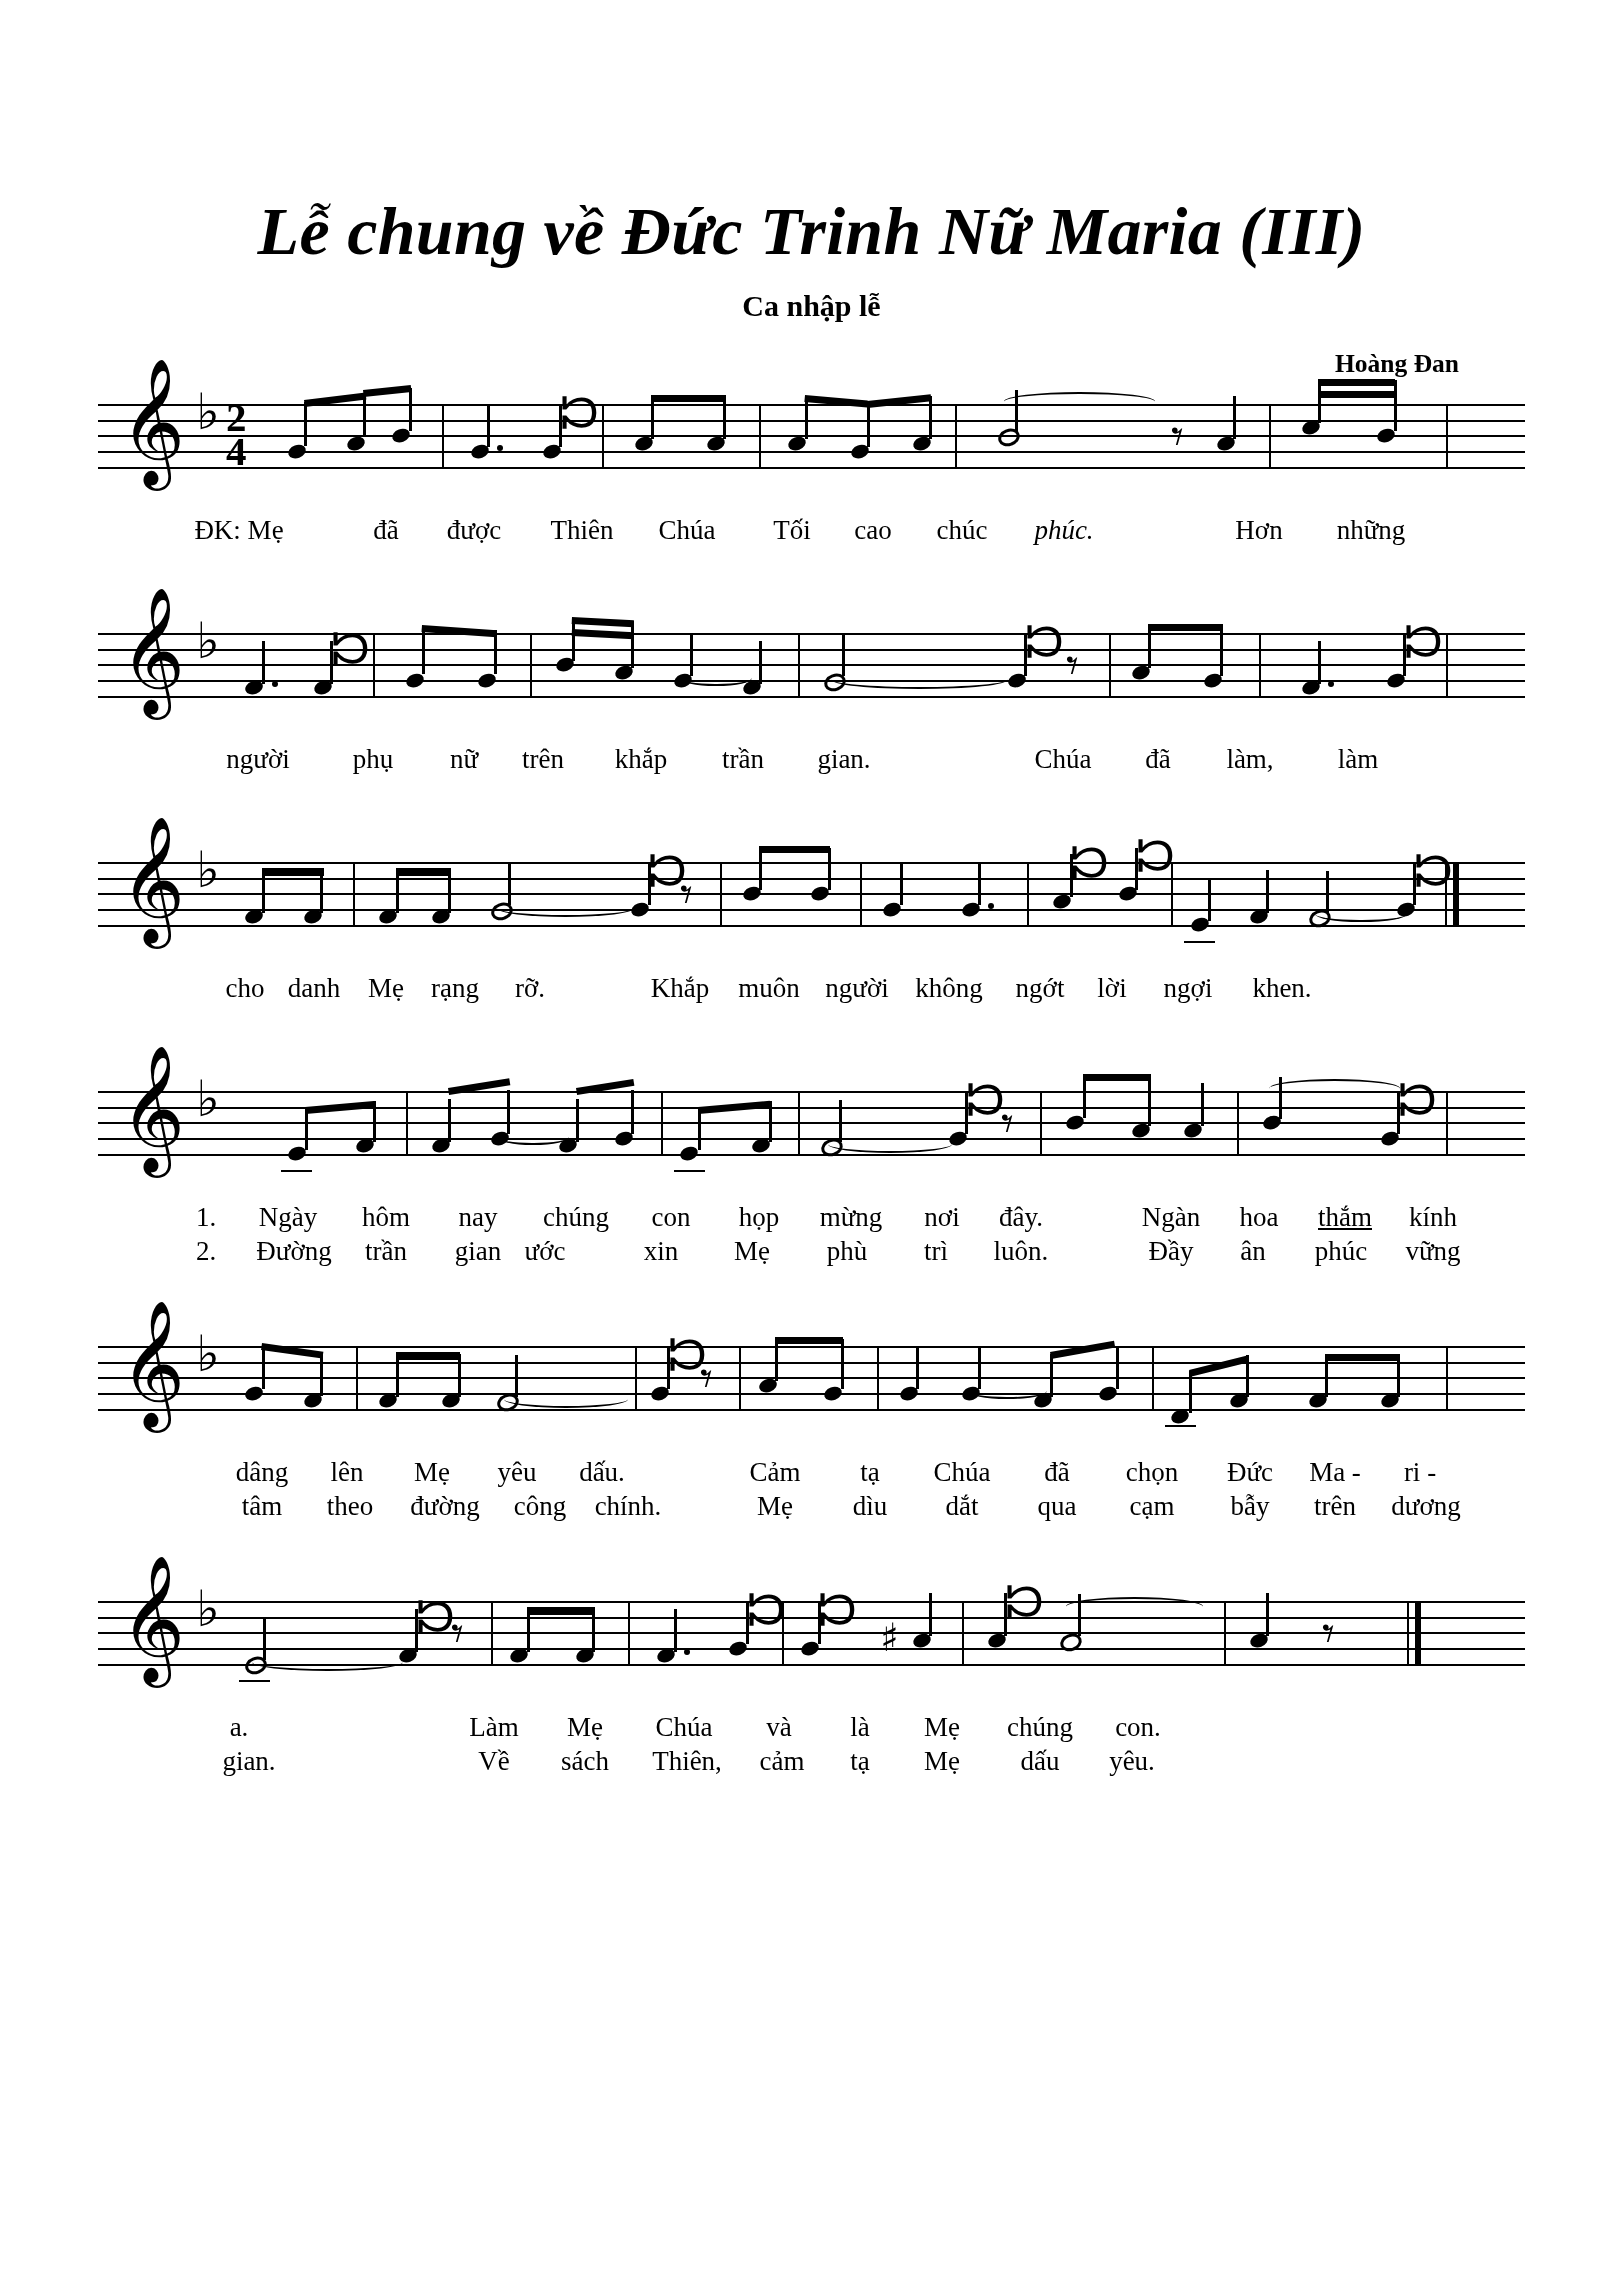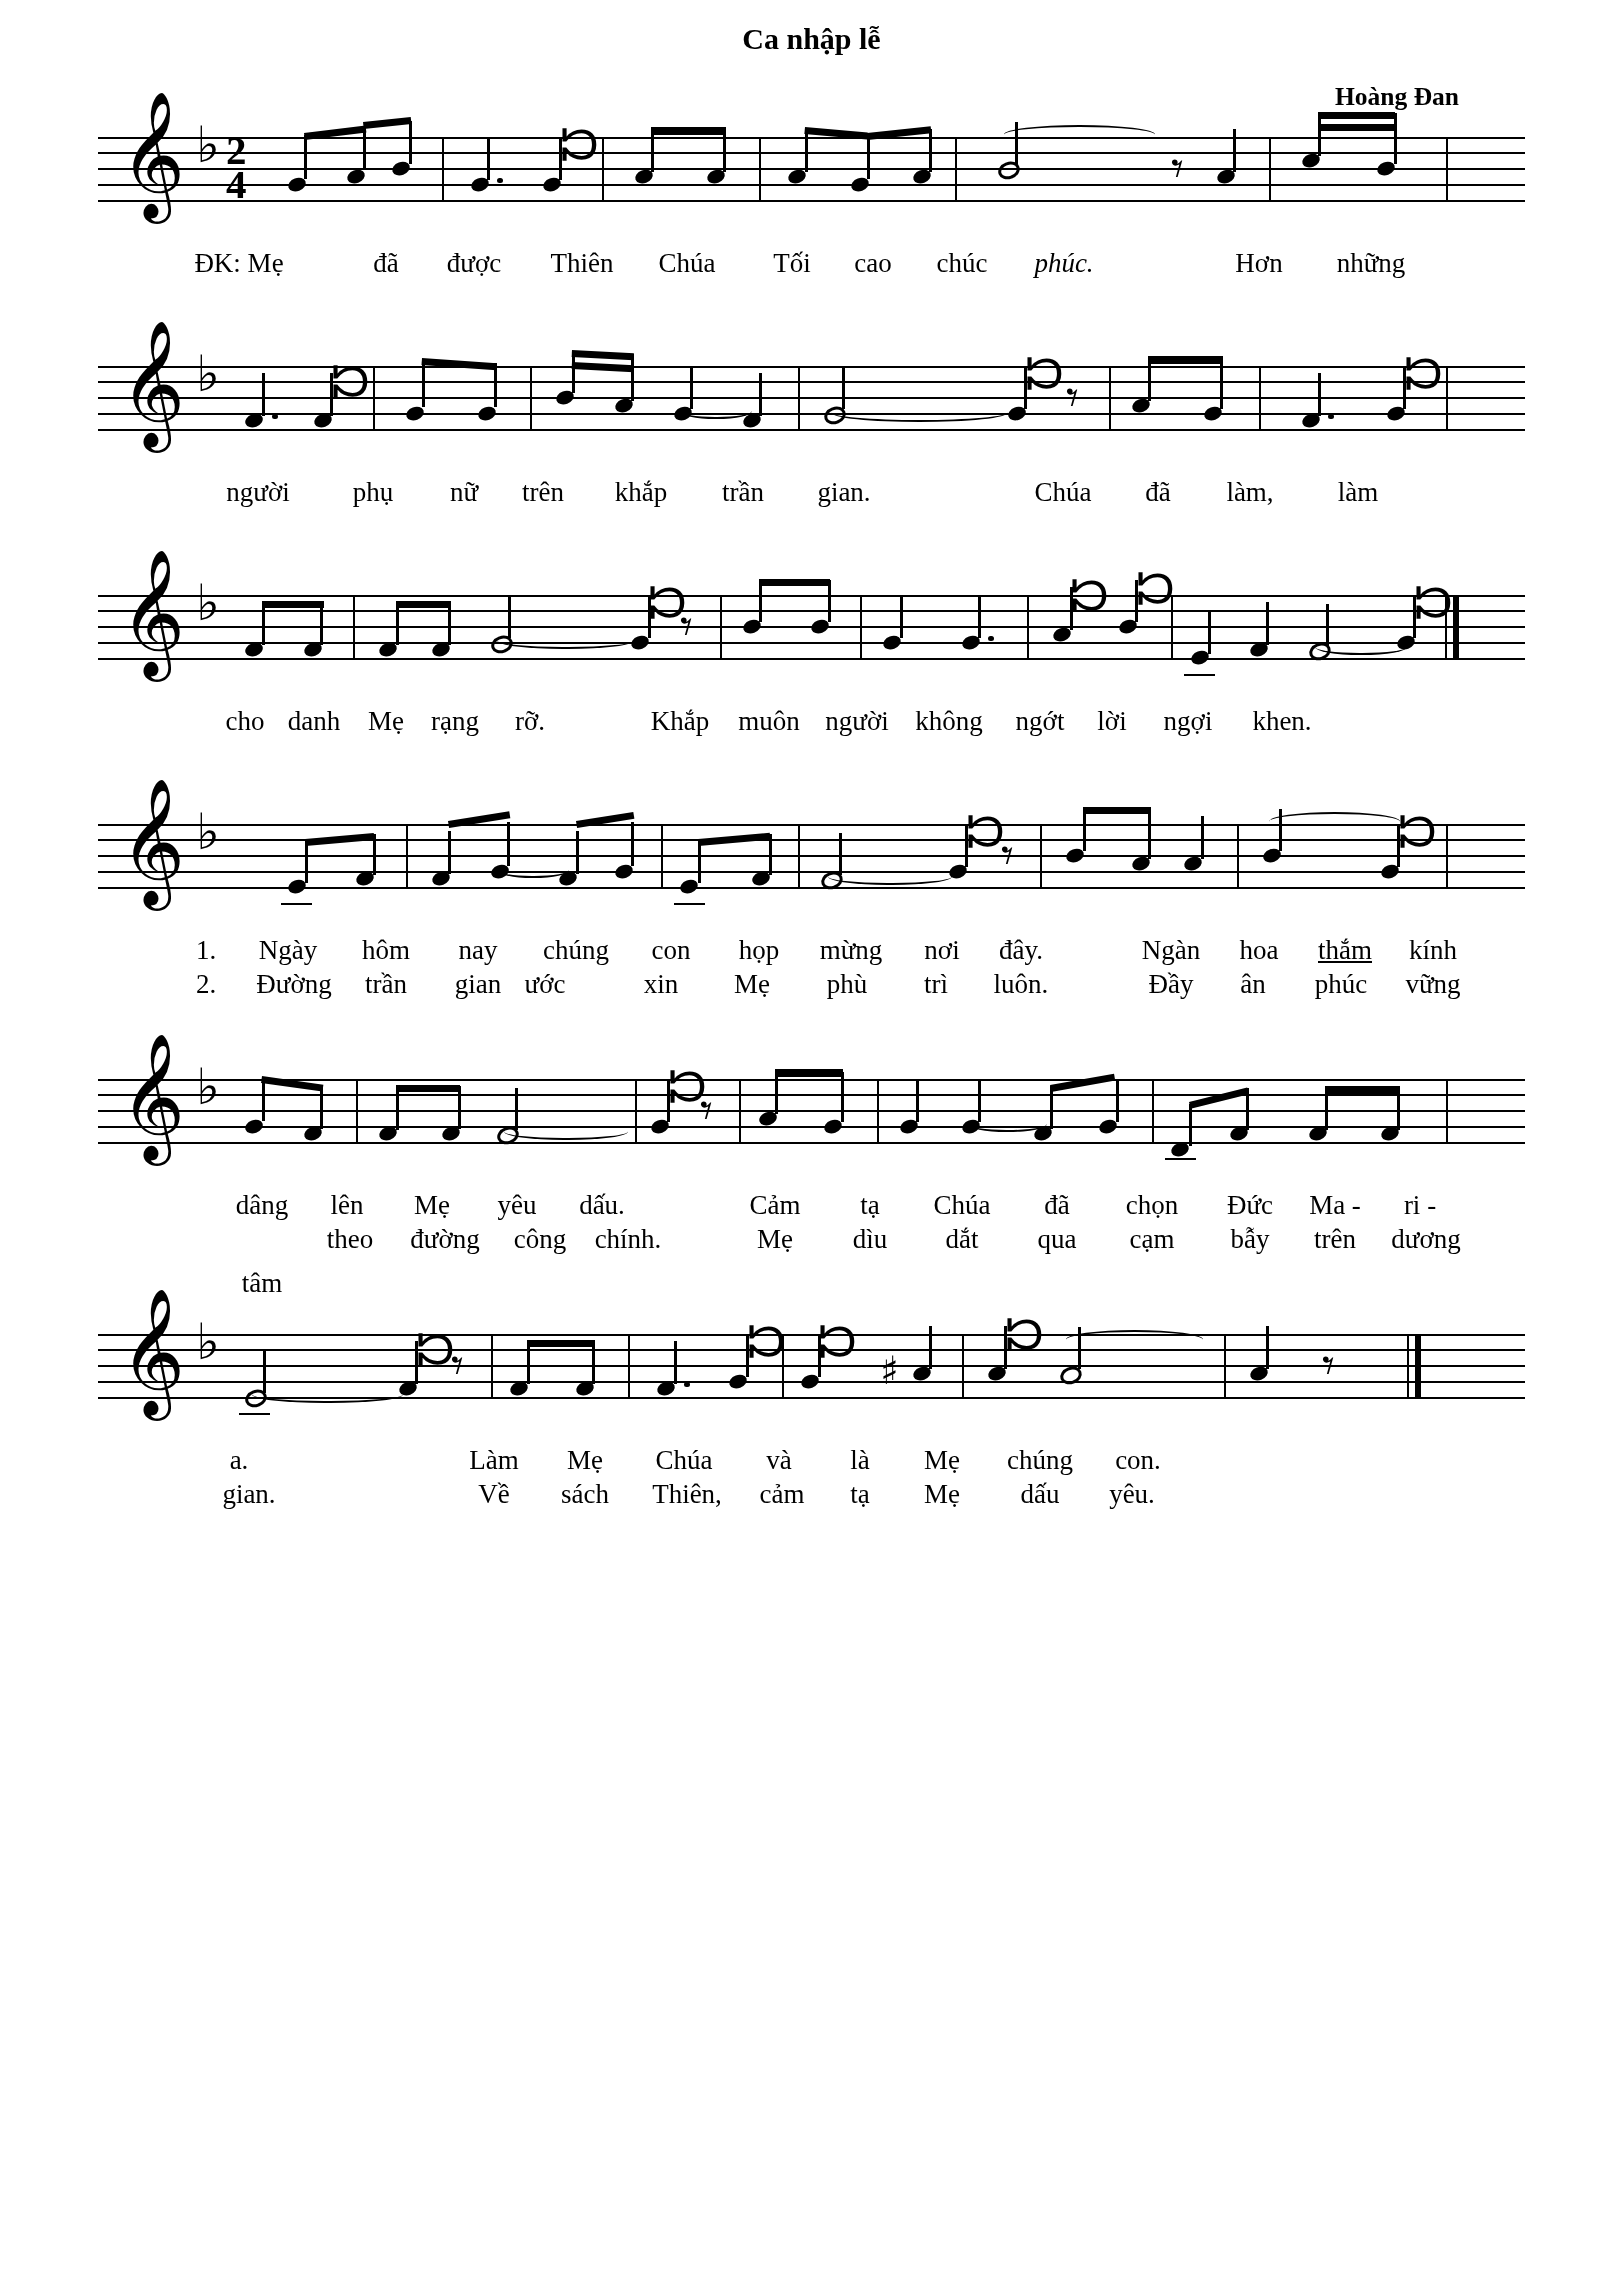--- a/index.html
+++ b/index.html
@@ -230,20 +230,21 @@
   .lyricline span.numlabel {
     position: absolute;
     transform: none;
   }
 </style>
 </head>
 <body>
 
 <div class="page">
 
+  <div class="title">Lễ chung về Đức Trinh Nữ Maria (III)</div>
   <div class="subtitle">Ca nhập lễ</div>
 
   <div class="metarow">
     <div class="author">Hoàng Đan</div>
   </div>
 
   <div class="systems">
 
     <div class="system" style="margin-top:6.5px;">
       <div class="staff">
@@ -678,21 +679,21 @@
           <span class="syl" style="left:677px;">Cảm</span>
           <span class="syl" style="left:772px;">tạ</span>
           <span class="syl" style="left:864px;">Chúa</span>
           <span class="syl" style="left:959px;">đã</span>
           <span class="syl" style="left:1054px;">chọn</span>
           <span class="syl" style="left:1152px;">Đức</span>
           <span class="syl" style="left:1237px;">Ma -</span>
           <span class="syl" style="left:1322px;">ri -</span>
         </div>
         <div class="lyricline">
-          <span class="syl" style="left:164px;margin-top:44px;">tâm</span>
+          <span class="syl" style="left:164px;">tâm</span>
           <span class="syl" style="left:252px;">theo</span>
           <span class="syl" style="left:347px;">đường</span>
           <span class="syl" style="left:442px;">công</span>
           <span class="syl" style="left:530px;">chính.</span>
           <span class="syl" style="left:677px;">Mẹ</span>
           <span class="syl" style="left:772px;">dìu</span>
           <span class="syl" style="left:864px;">dắt</span>
           <span class="syl" style="left:959px;">qua</span>
           <span class="syl" style="left:1054px;">cạm</span>
           <span class="syl" style="left:1152px;">bẫy</span>

